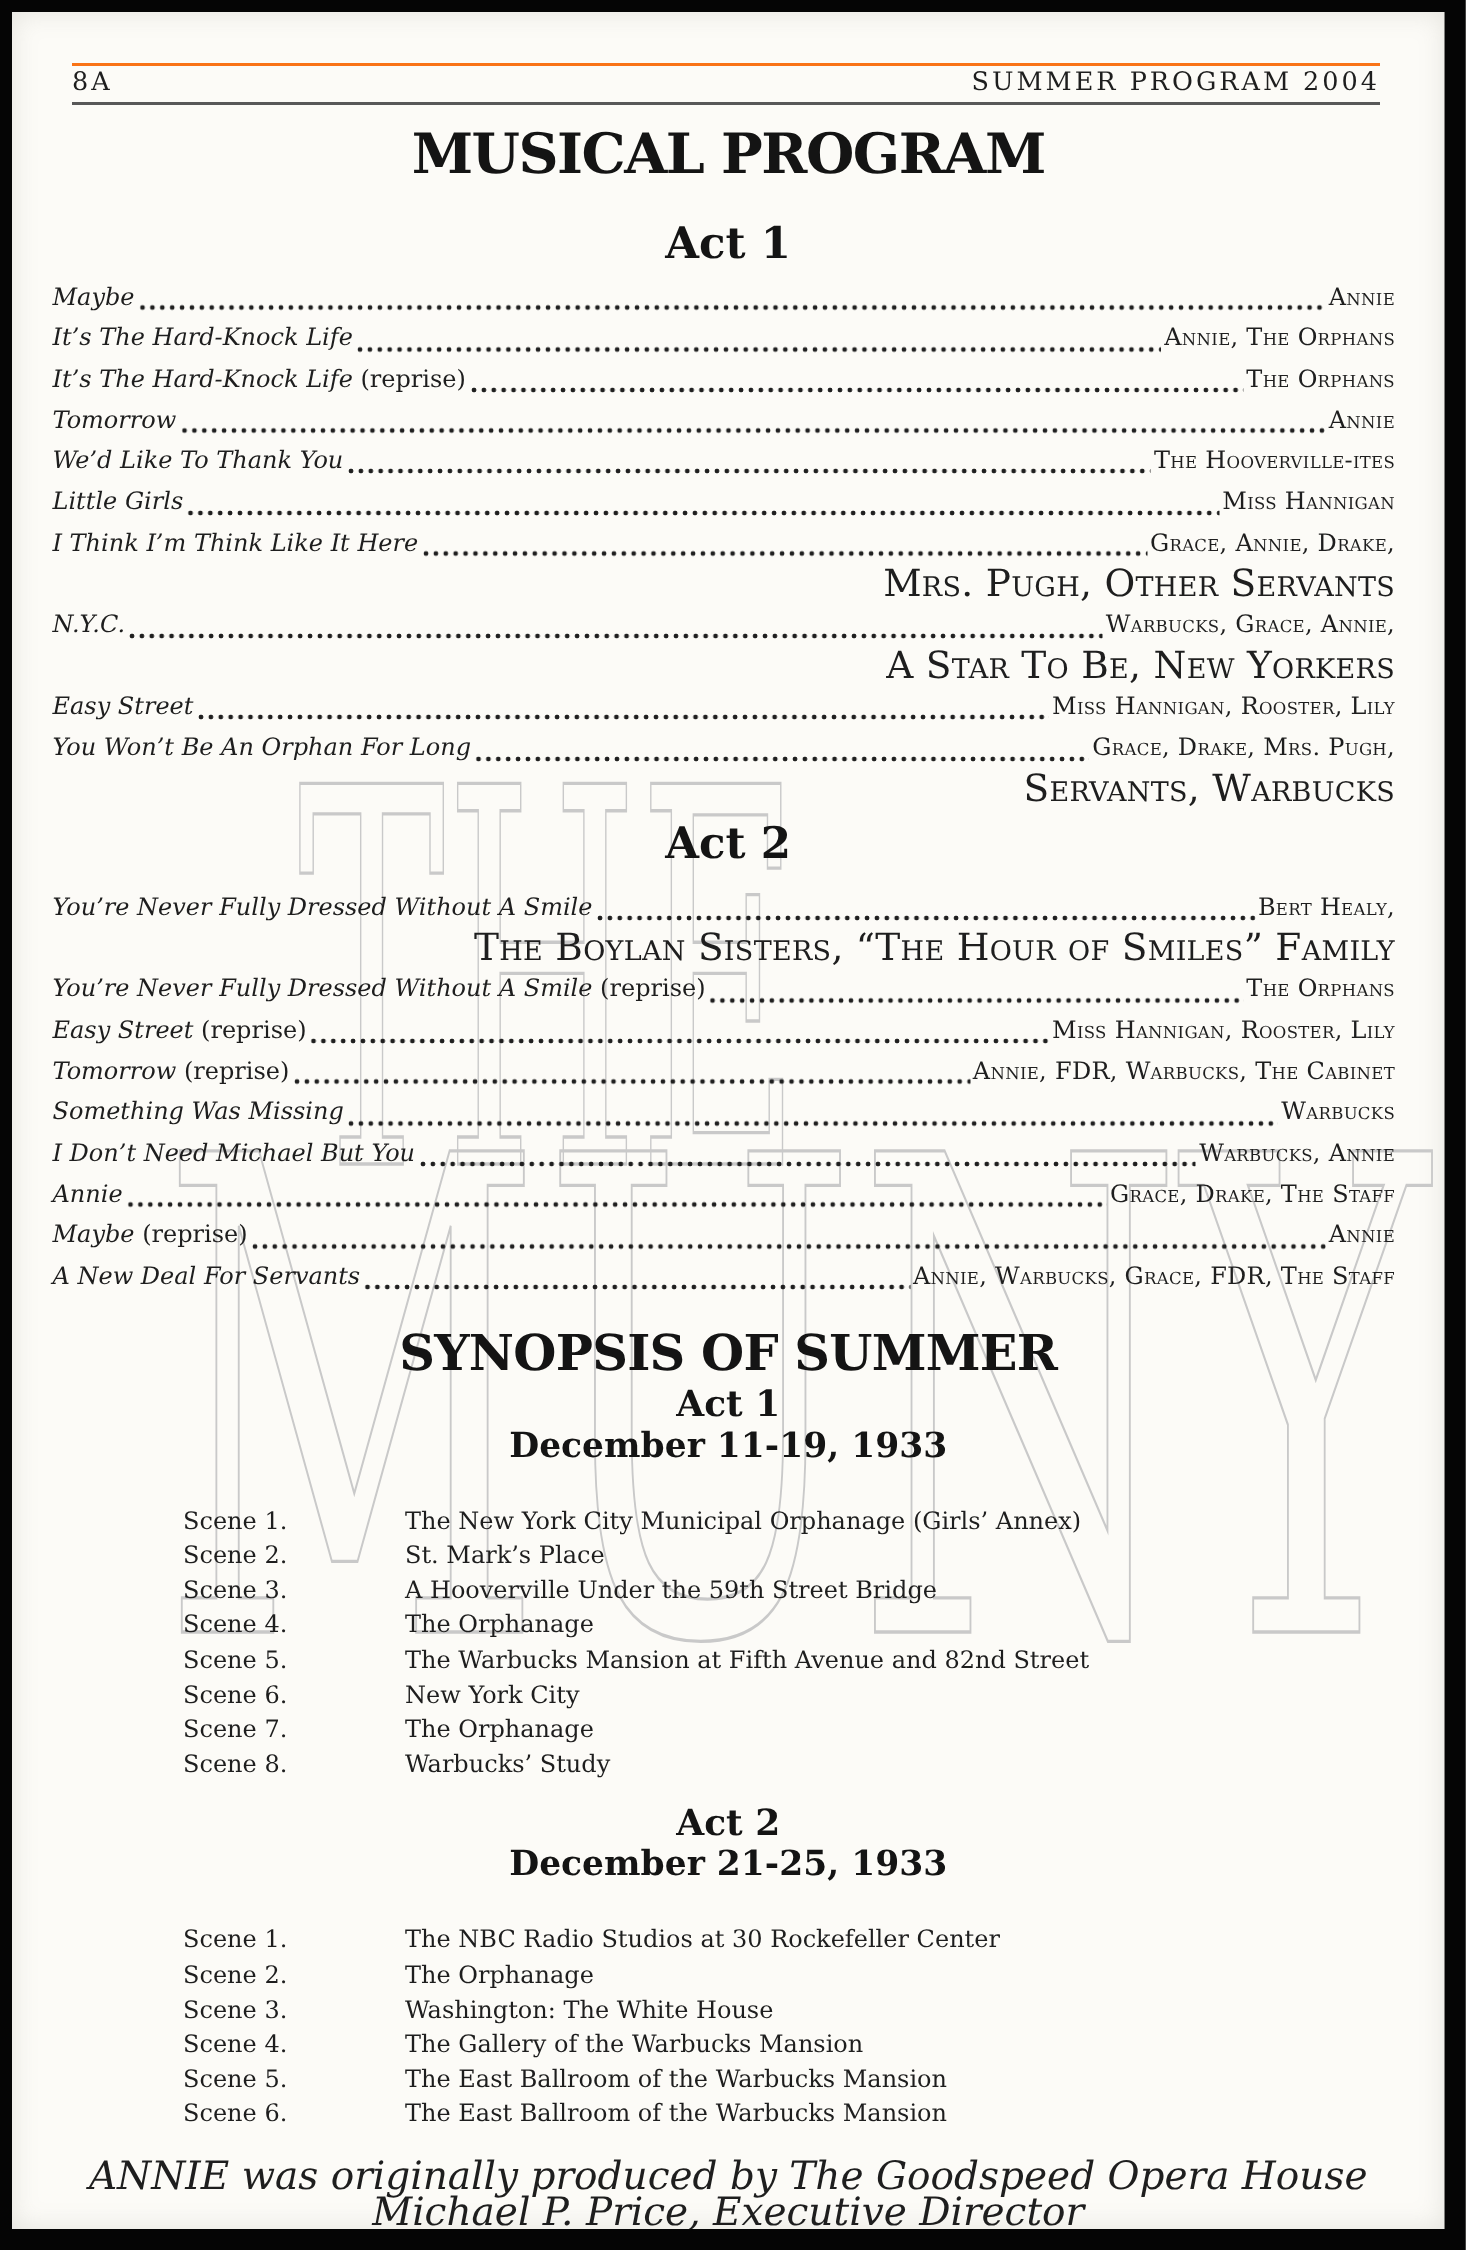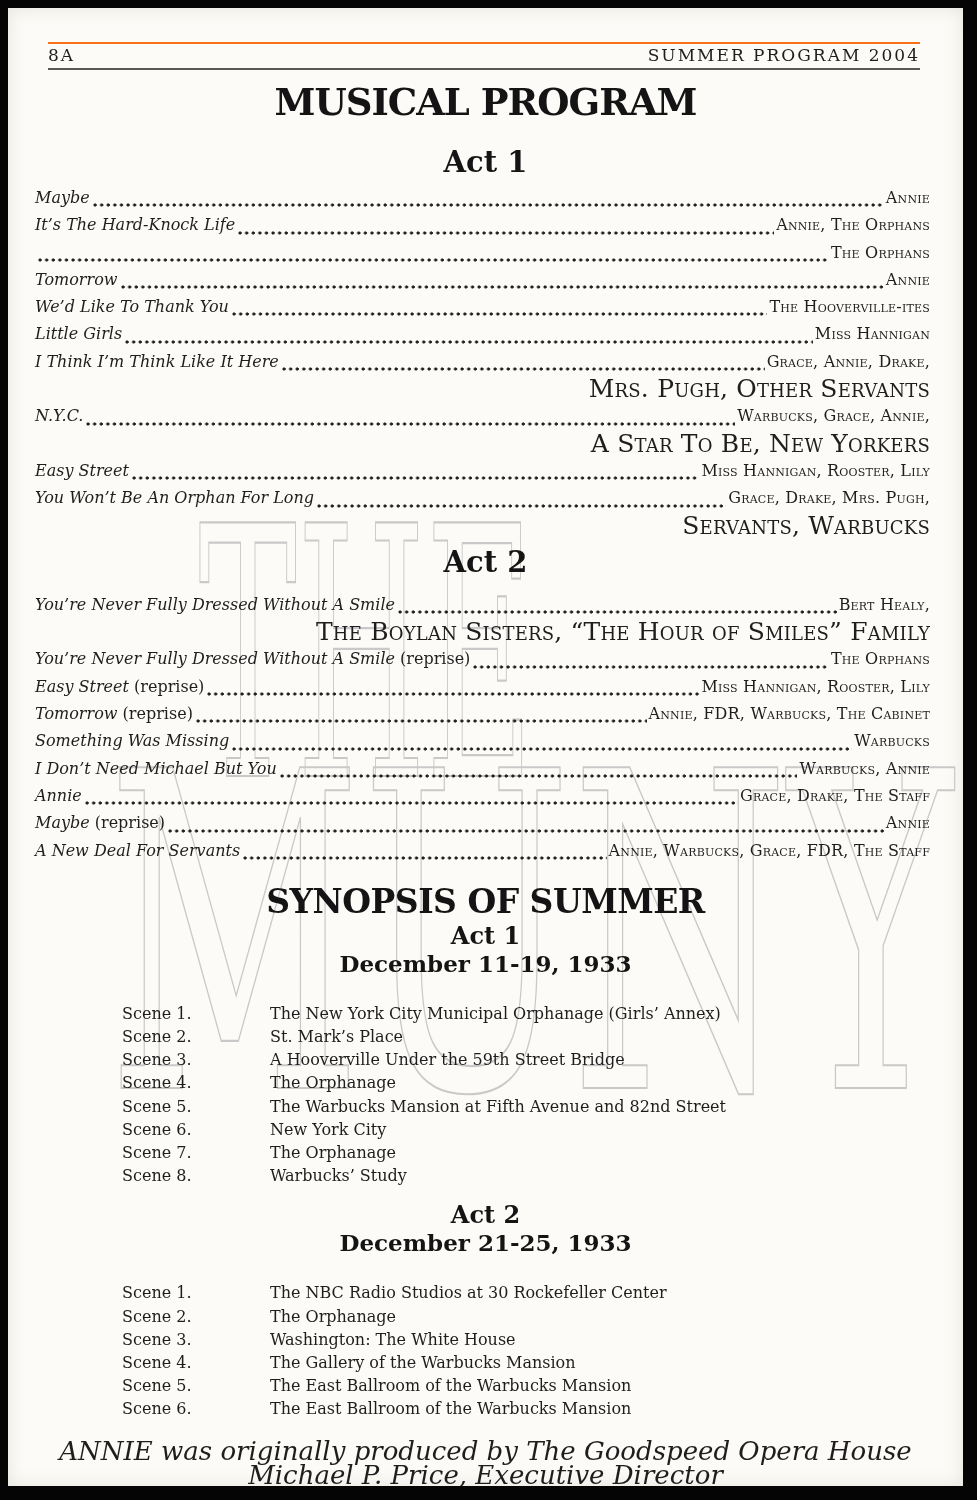--- a/index.html
+++ b/index.html
@@ -72,20 +72,21 @@
             <span class="perf">Annie</span>
           </div>
 
           <div class="song-row">
             <span class="song-title"><em>It’s The Hard-Knock Life</em><span class="rs"></span></span>
             <span class="leader"></span>
             <span class="perf">Annie, The Orphans</span>
           </div>
 
           <div class="song-row">
+            <span class="song-title"><em>It’s The Hard-Knock Life</em><span class="rs"> (reprise)</span></span>
             <span class="leader"></span>
             <span class="perf">The Orphans</span>
           </div>
 
           <div class="song-row">
             <span class="song-title"><em>Tomorrow</em><span class="rs"></span></span>
             <span class="leader"></span>
             <span class="perf">Annie</span>
           </div>
 

